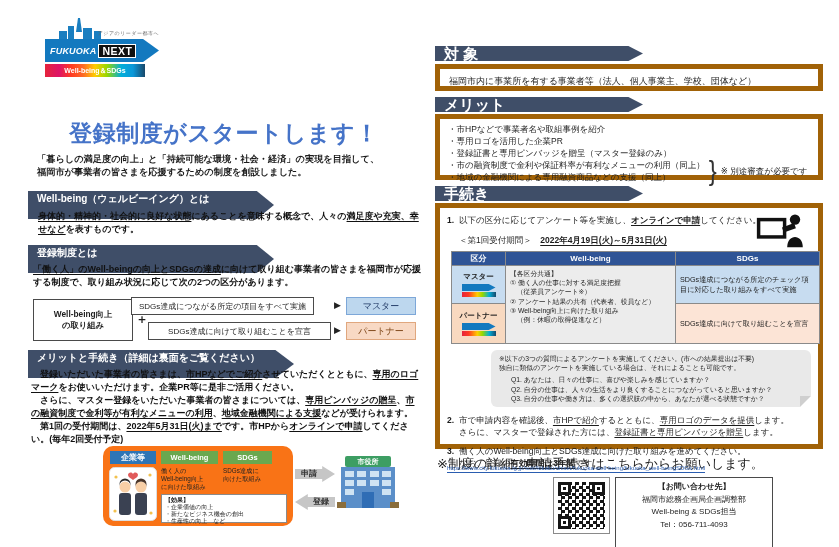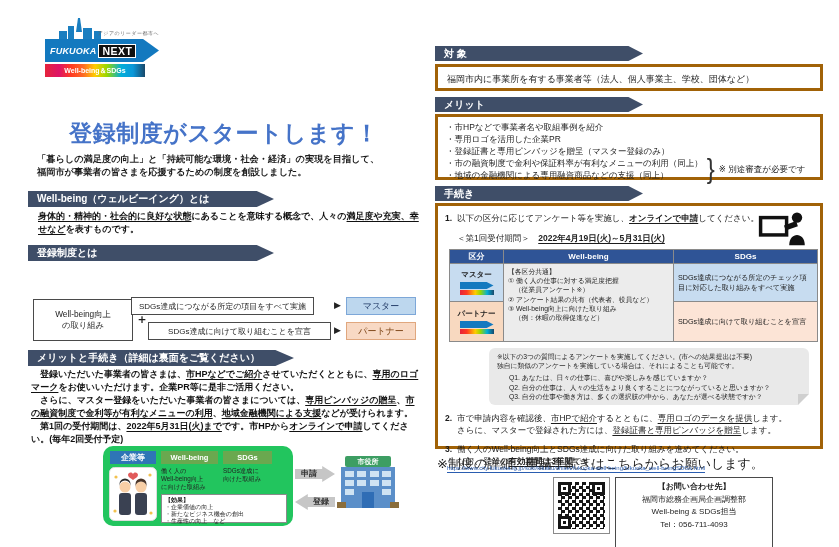--- a/index.html
+++ b/index.html
@@ -12,22 +12,22 @@
 
   .abs { position:absolute; }
   .u { text-decoration:underline; text-underline-offset:1.5px; }
   .b { font-weight:bold; }
   .pre { white-space:pre-line; }
 
   
   .banner { background:#3f4e68; color:#fff; font-weight:bold;
     clip-path:polygon(0 0, 93% 0, 100% 50%, 93% 100%, 0 100%);
     padding-left:9px; }
-  .banner-l { height:16px; line-height:16px; font-size:10px; }
-  .banner-r { height:15px; line-height:15px; font-size:10px; }
+  .banner-l { height:28px; line-height:16px; font-size:10px; }
+  .banner-r { height:15px; line-height:15px; font-size:15px; }
 
   
   #logo { left:20px; top:18px; width:114px; height:62px; }
   #logo .tagline { position:absolute; right:0; top:12px; font-size:5px; color:#666; letter-spacing:.5px; }
   #logo .mainbar { position:absolute; left:0; top:21px; width:114px; height:23px; background:#1379bf;
     clip-path:polygon(0 0, 86% 0, 100% 50%, 86% 100%, 0 100%);
     display:flex; align-items:center; padding-left:5px; }
   #logo .brand { color:#fff; font-weight:bold; font-style:italic; font-size:9px; letter-spacing:.2px; }
   #logo .next { background:#101010; border:1px solid #fff; color:#fff; font-weight:bold; font-size:10.5px;
     padding:0 3px; margin-left:2px; letter-spacing:.5px; }
@@ -41,54 +41,54 @@
   #intro { top:153px; left:12px; right:4px; font-size:9.2px; font-weight:bold; line-height:1.45; }
   .lbody { font-size:9px; font-weight:bold; line-height:13px; color:#111; }
   #banner-wb  { top:191px; left:3px; width:246px; }
   #wb-body    { top:210px; left:13px; right:2px; }
   #banner-sys { top:245px; left:3px; width:246px; }
   #sys-body   { top:263px; left:8px;  right:2px; }
 
   #diagram { top:296px; left:0; width:398px; height:48px; }
   .dbox { position:absolute; border:1px solid #4a4a4a; display:flex; align-items:center; justify-content:center;
     text-align:center; background:#fff; }
-  #d-left { left:8px; top:3px; width:100px; height:42px; font-size:8.3px; font-weight:normal; }
+  #d-left { left:8px; top:3px; width:100px; height:42px; font-size:8.3px; font-weight:bold; }
   #d-plus { position:absolute; left:111px; top:15px; font-size:12px; font-weight:bold; }
   #d-cond1 { left:106px; top:1px; width:183px; height:18px; font-size:8px; }
   #d-cond2 { left:123px; top:26px; width:183px; height:18px; font-size:8px; }
   .d-arr { position:absolute; font-size:9px; color:#222; }
   #d-arr1 { left:309px; top:4px; } #d-arr2 { left:309px; top:29px; }
   #d-master  { left:321px; top:1px;  width:70px; height:18px; font-size:9px; background:#bdd7ee; border-color:#7da7d8; color:#1f3864; }
   #d-partner { left:321px; top:26px; width:70px; height:18px; font-size:9px; background:#f8d9c4; border-color:#e0a77e; color:#7c4415; }
 
   #banner-merit { top:350px; left:3px; width:266px; }
   #merit-body { top:368px; left:6px; right:2px; }
   #merit-body p { margin-bottom:0; }
 
   
-  #flow-box { left:78px; top:446px; width:190px; height:80px; background:#22c55e; border-radius:10px; }
+  #flow-box { left:78px; top:446px; width:190px; height:80px; background:#f97316; border-radius:10px; }
   .flow-label { position:absolute; height:13px; line-height:13px; color:#fff; font-weight:bold; text-align:center; }
   #fl-company { left:7px; top:5px; width:46px; font-size:8px; background:#2e75b6; }
   #fl-wb   { left:58px;  top:5px; width:57px; font-size:7.5px; background:#6aa84f; }
   #fl-sdgs { left:120px; top:5px; width:49px; font-size:7.5px; background:#6aa84f; }
   .flow-desc { position:absolute; font-size:6.3px; line-height:1.3; color:#222; }
   #fd-wb { left:58px; top:21px; } #fd-sdgs { left:120px; top:21px; }
   #people-card { position:absolute; left:6px; top:21px; }
   #effect-box { position:absolute; left:58px; top:48px; width:126px; height:29px; background:#fff;
     border:1px solid #8a8a8a; font-size:6px; line-height:1.18; padding:2px 3px; color:#222; }
   #effect-box .et { font-weight:bold; }
   .flow-arrow { position:absolute; width:40px; height:16px; background:#c6c6c6; font-size:8px; color:#333;
     line-height:16px; text-align:center; font-weight:bold; }
   #arrow-apply { left:270px; top:466px; clip-path:polygon(0 18%,68% 18%,68% 0,100% 50%,68% 100%,68% 82%,0 82%); padding-right:12px; }
   #arrow-register { left:270px; top:494px; clip-path:polygon(100% 18%,32% 18%,32% 0,0 50%,32% 100%,32% 82%,100% 82%); padding-left:12px; }
   #building { left:312px; top:456px; width:62px; height:58px; }
   #building-sign { position:absolute; left:8px; top:1px; width:46px; text-align:center; color:#fff; font-size:7px; font-weight:bold; }
 
   
-  .rbox { position:absolute; border:3px solid #a16207; background:#fff; }
+  .rbox { position:absolute; border:5px solid #a16207; background:#fff; }
   #banner-target { top:46px; left:2px; width:208px; }
   #target-box { top:64px; left:2px; width:388px; height:27px; font-size:9px; line-height:25px; padding-left:9px; }
   #banner-merit2 { top:97px; left:2px; width:208px; }
   #merit-box { top:114px; left:2px; width:388px; height:66px; font-size:8.5px; line-height:12px; padding:4px 8px; }
   #merit-group { display:flex; align-items:center; }
   #merit-brace { font-size:24px; font-weight:200; color:#333; margin:0 4px; transform:scaleY(1.15); }
   #merit-note { font-size:8.5px; }
   #banner-proc { top:186px; left:2px; width:208px; }
   #proc-box { top:203px; left:2px; width:388px; height:246px; padding:6px 7px 0 7px; font-size:8.5px; }
   .step { display:flex; line-height:12px; }
@@ -154,20 +154,21 @@
 
     <div class="abs title" id="title2">登録制度がスタートします！</div>
 
     <div class="abs pre" id="intro">「暮らしの満足度の向上」と「持続可能な環境・社会・経済」の実現を目指して、
 福岡市が事業者の皆さまを応援するための制度を創設しました。</div>
 
     <div class="abs banner banner-l" id="banner-wb">Well-being（ウェルビーイング）とは</div>
     <div class="abs lbody" id="wb-body"><span class="u">身体的・精神的・社会的に良好な状態</span><span>にあることを意味する概念で、人々の</span><span class="u">満足度や充実、幸せなど</span><span>を表すものです。</span></div>
 
     <div class="abs banner banner-l" id="banner-sys">登録制度とは</div>
+    <div class="abs lbody" id="sys-body"><span class="u">「働く人」のWell-beingの向上とSDGsの達成</span><span>に向けて取り組む事業者の皆さまを福岡市が応援する制度で、取り組み状況に応じて次の2つの区分があります。</span></div>
 
     <div class="abs" id="diagram">
       <div class="dbox pre" id="d-left">Well-being向上
 の取り組み</div>
       <span id="d-plus">＋</span>
       <div class="dbox" id="d-cond1">SDGs達成につながる所定の項目をすべて実施</div>
       <span class="d-arr" id="d-arr1">▶</span>
       <div class="dbox" id="d-master">マスター</div>
       <div class="dbox" id="d-cond2">SDGs達成に向けて取り組むことを宣言</div>
       <span class="d-arr" id="d-arr2">▶</span>

